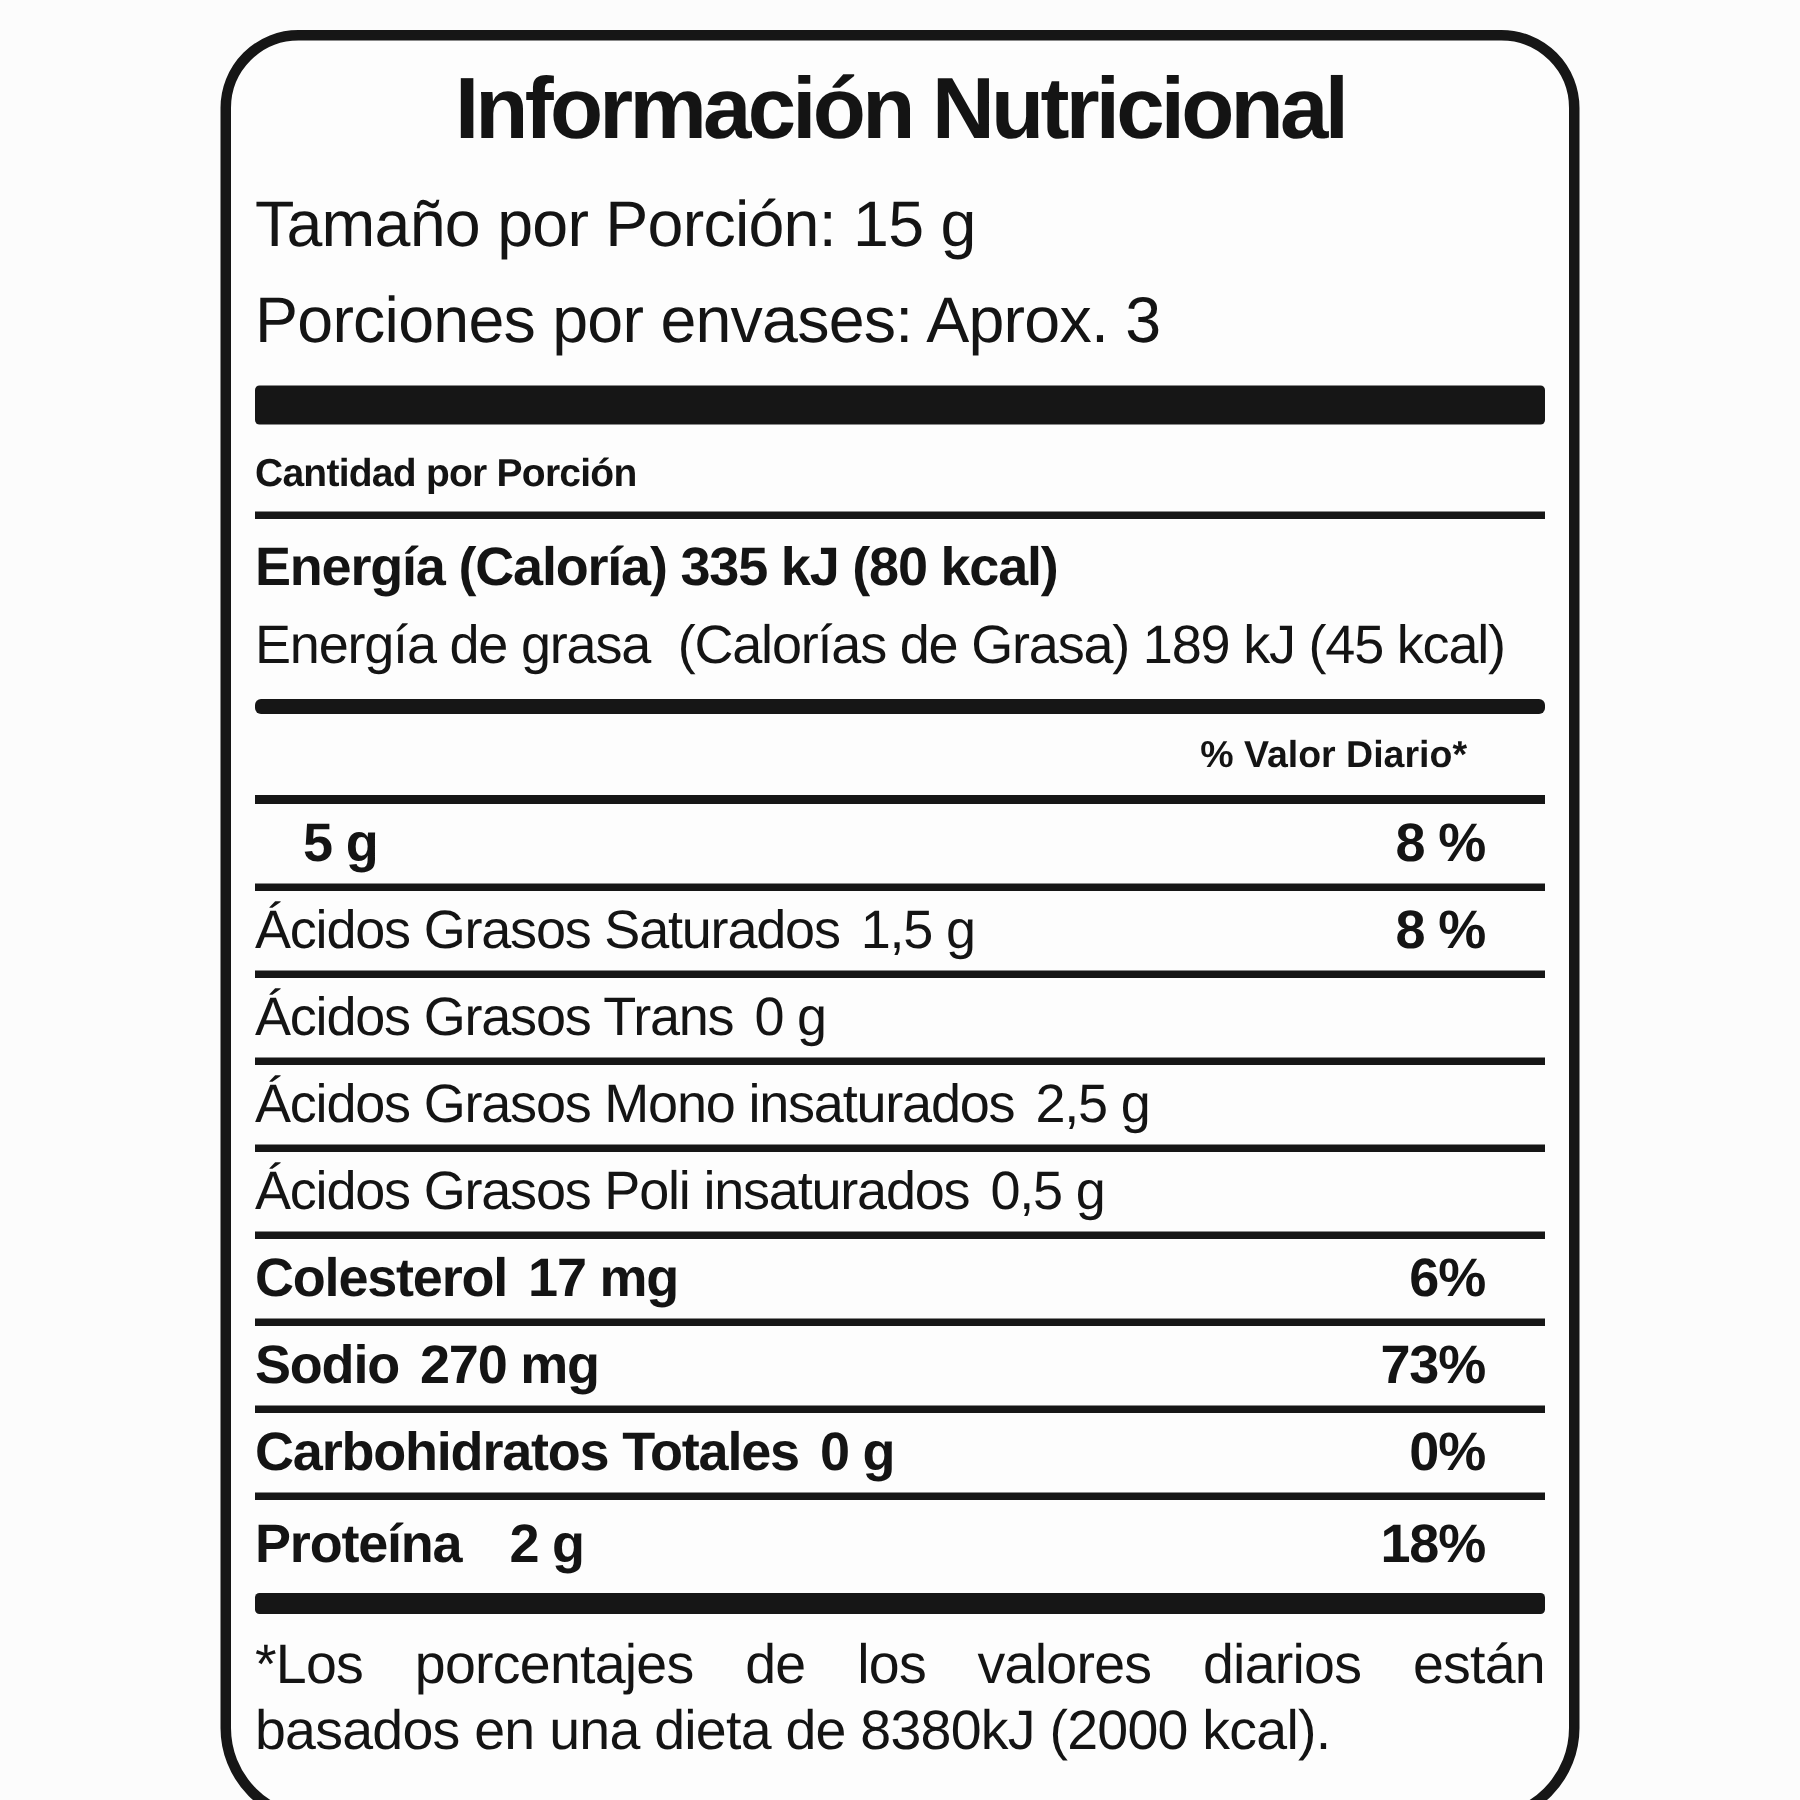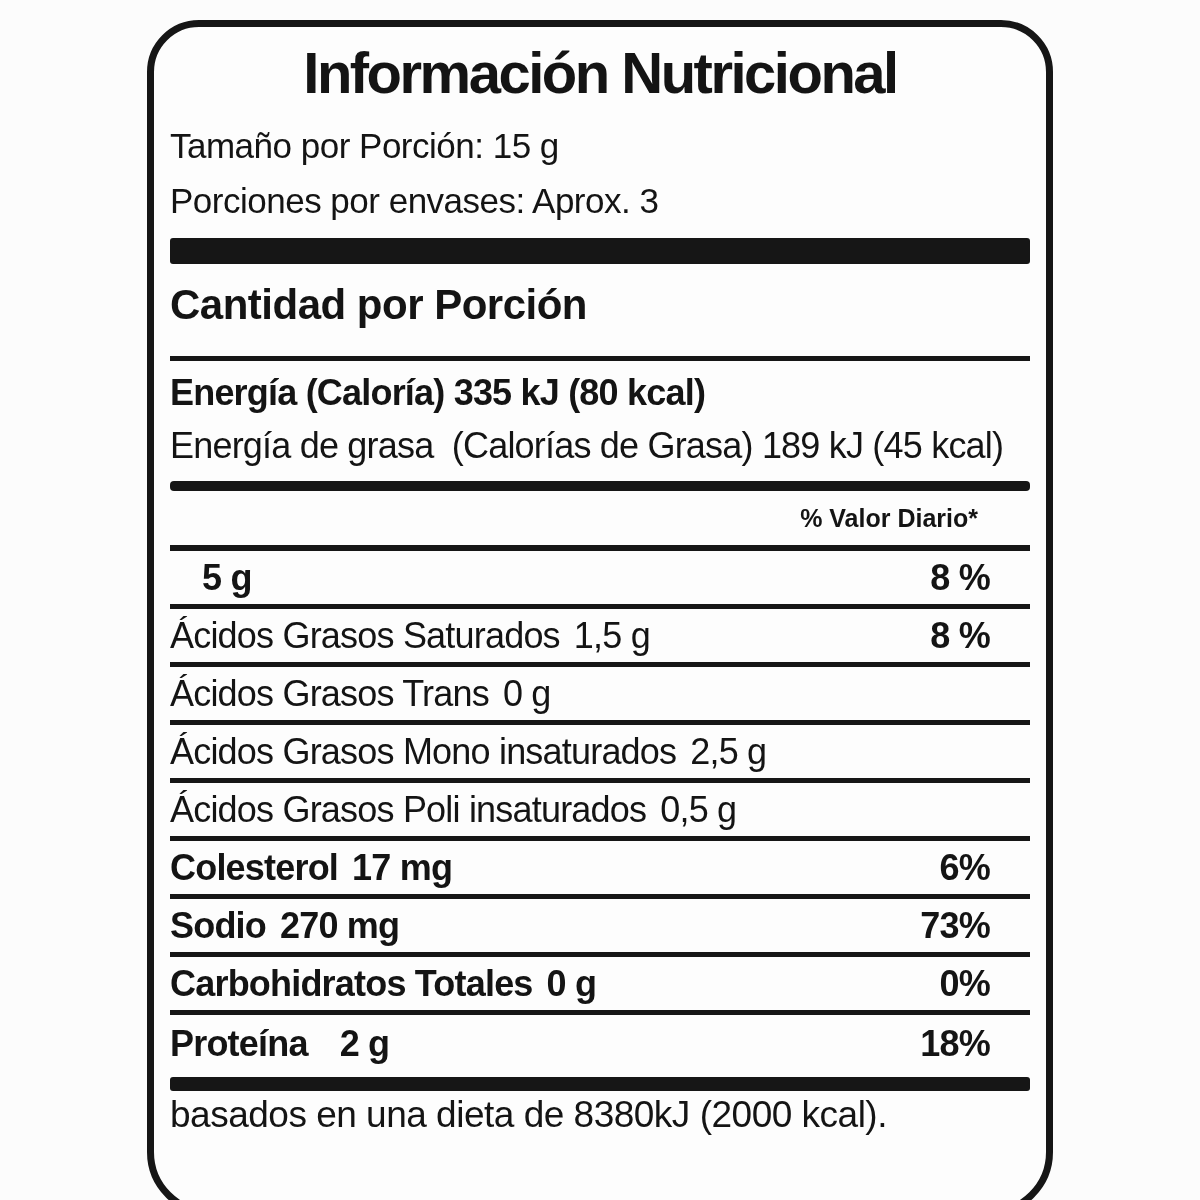--- a/index.html
+++ b/index.html
@@ -26,29 +26,29 @@
   }
   .title {
     font-size: 58px; font-weight: bold;
     letter-spacing: -2.5px;
     text-align: center;
     margin-top: 16px;
     line-height: 1.05;
     white-space: nowrap;
   }
   .serving-line {
-    font-size: 35px; letter-spacing: -0.5px;
+    font-size: 43px; letter-spacing: -0.5px;
     line-height: 1.15; font-weight: 500;
   }
   .serving-line.first { margin-top: 22px; }
   .serving-line.second { margin-top: 15px; }
   .bar-thick  { height: 26px; background: #161616; margin-top: 17px; border-radius: 3px; }
   .amount-header {
-    font-size: 42px; font-weight: bold; letter-spacing: -0.5px;
-    margin-top: 17px; padding-bottom: 27px;
+    font-size: 26px; font-weight: bold; letter-spacing: -0.5px;
+    margin-top: 17px; padding-bottom: 10px;
     border-bottom: 5px solid #161616;
   }
   .energy-row {
     font-size: 36px; letter-spacing: -0.8px;
     margin-top: 11px; white-space: pre-wrap; line-height: 1.15;
   }
   .rule-medium { height: 10px; background: #161616; margin-top: 15px; border-radius: 4px; }
   .dv-header {
     font-size: 25px; font-weight: bold;
     text-align: right; padding-right: 52px;
@@ -142,17 +142,18 @@
 
     <div class="nutrient-row last wide-gap bold">
       <span class="n-name">Proteína</span>
       <span class="n-amount">2 g</span>
       <span class="n-dv">18%</span>
     </div>
 
     <div class="bar-medium"></div>
 
     <div class="footnote">
+      <div class="fn1">*Los porcentajes de los valores diarios están</div>
       <div class="fn2">basados en una dieta de 8380kJ (2000 kcal).</div>
     </div>
 
   </div>
 </div>
 
 </body></html>

